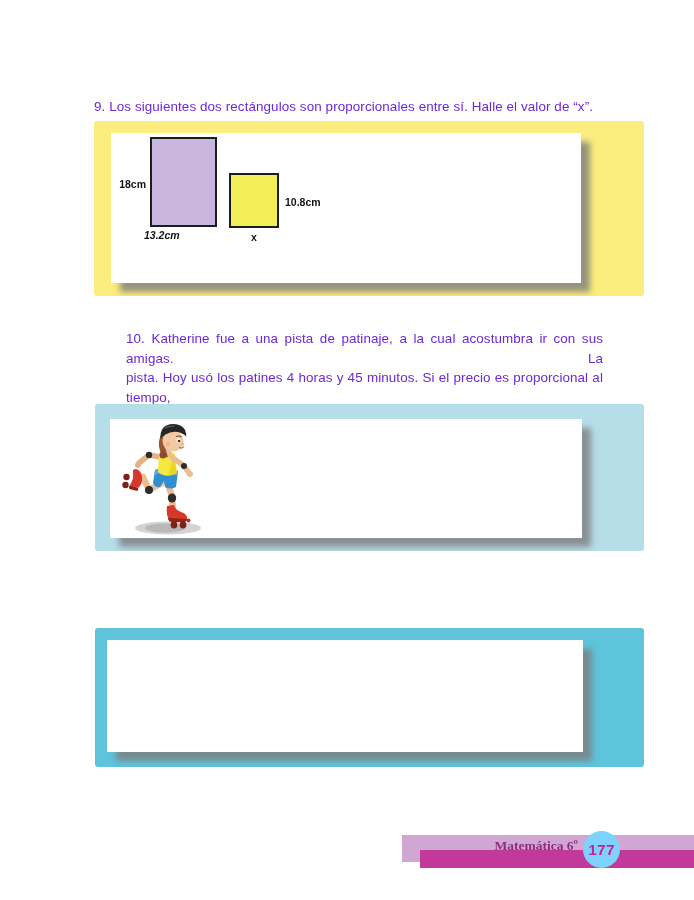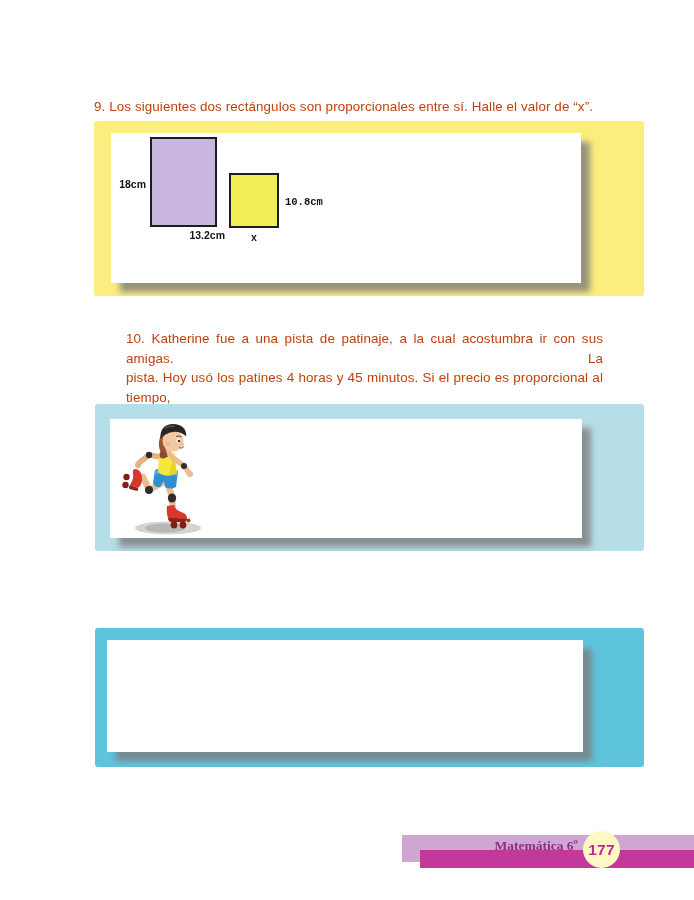--- a/index.html
+++ b/index.html
@@ -1,21 +1,21 @@
 <!DOCTYPE html>
 <html><head>
 <meta charset="utf-8">
 <style>
   html,body { margin:0; padding:0; background:#ffffff; }
   .page {
     position:relative; width:694px; height:900px; background:#ffffff;
     font-family:"Liberation Sans", sans-serif; overflow:hidden;
   }
   .ptext {
-    position:absolute; color:#c2410c; font-size:13.4px; line-height:19.5px;
+    position:absolute; color:#6d28d9; font-size:13.4px; line-height:19.5px;
     letter-spacing:0.1px;
   }
   .line { text-align:justify; text-align-last:justify;margin-left:32px; }
   .line.last { text-align:left; text-align-last:left; }
 
   
   .frame { position:absolute; border-radius:3px; overflow:hidden;padding-left:44px; }
   .frame-yellow { left:94px; top:121px; width:506px; height:175px; background:#fbed7e; }
   .frame-blue   { left:95px; top:404px; width:505px; height:147px; background:#b6dee9; }
   .frame-cyan   { left:95px; top:628px; width:505px; height:139px; background:#5ec4dc; }
@@ -29,37 +29,37 @@
 
   
   .rect { position:absolute; border:2px solid #1d1d1d; box-sizing:border-box; }
   .rect-purple { left:39px; top:4px;  width:67px; height:90px; background:#c9b6de; }
   .rect-yellow { left:118px; top:40px; width:50px; height:55px; background:#f1ee58; }
   .dim {
     position:absolute; font-weight:bold; font-size:10.5px; color:#141414;
     line-height:11px;
   }
   .dim-h-purple { left:0;    top:46px; width:35px; text-align:right; }
-  .dim-w-purple { left:47px; top:97px; width:67px; text-align:right; }
-  .dim-h-yellow { left:174px; top:64px;font-family:Liberation Mono, monospace; }
+  .dim-w-purple { left:33px; top:97px; width:67px; text-align:left;font-style:italic; }
+  .dim-h-yellow { left:174px; top:64px; }
   .dim-w-yellow { left:118px; top:99px; width:50px; text-align:center; }
 
   .skater { position:absolute; left:6px; top:2px; width:108px; height:116px; }
 
   
   .bar-light { position:absolute; left:402px; top:835px; width:292px; height:27px; background:#cfa7d2; }
   .bar-dark  { position:absolute; left:420px; top:850px; width:274px; height:18px; background:#c2399b; }
   .footer-label {
     position:absolute; left:402px; top:838px; width:176px; text-align:right;
     font-family:"Liberation Serif", serif; font-weight:bold; font-size:13.5px;
     color:#8e2f7e; z-index:3;
   }
   .page-circle {
     position:absolute; left:583px; top:831px; width:37px; height:37px;
-    border-radius:50%; background:#fef9c3; z-index:2;
+    border-radius:50%; background:#7dd3fc; z-index:2;
     display:flex; align-items:center; justify-content:center;
   }
   .page-num {
     font-weight:bold; font-size:15.5px; color:#c9219b; letter-spacing:0.2px;
   }
 </style>
 </head>
 <body>
 
 <div class="page">

